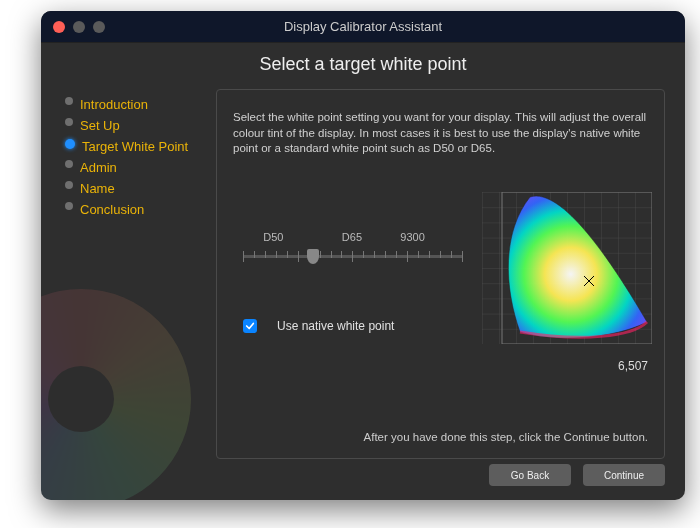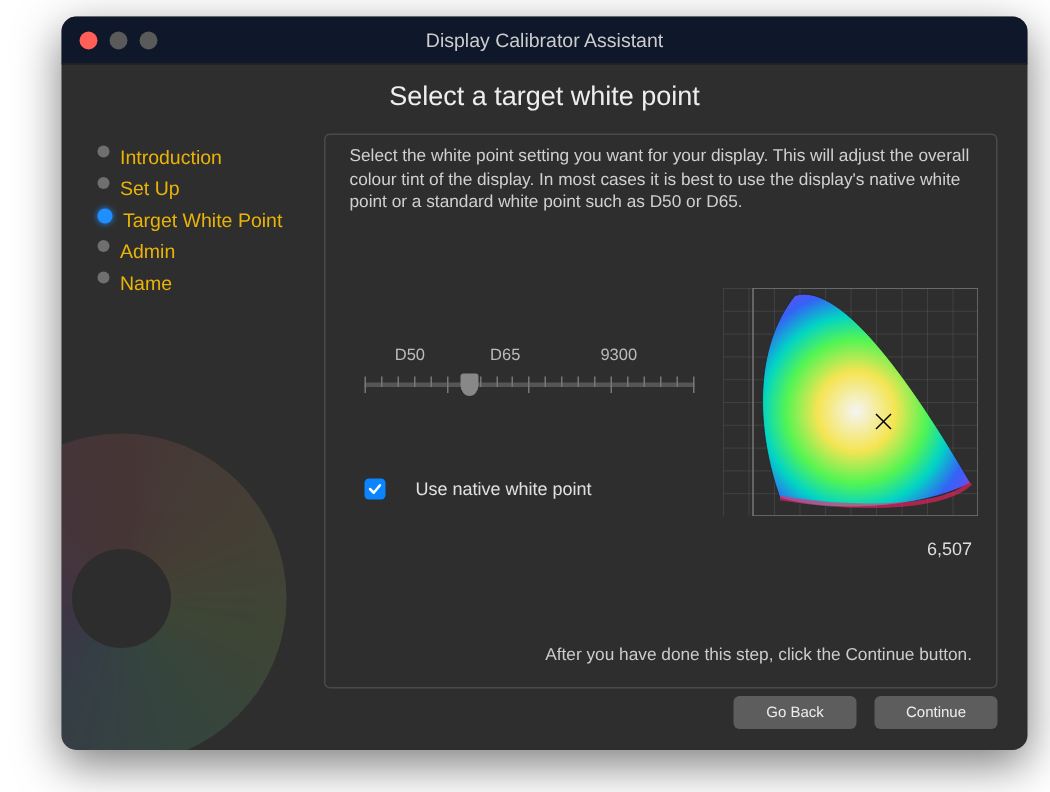--- a/index.html
+++ b/index.html
@@ -95,41 +95,41 @@
   }
   .color-wheel::after {
     content:""; position:absolute; inset:35%;
     background:#2e2e2e; border-radius:50%;
   }
   .content-pane {
     flex: 1;
     border: 1px solid #4a4a4a;
     border-radius: 4px;
     margin-right: 20px;
-    padding: 7px 16px;
+    padding: 20px 16px;
     background: #2e2e2e;
     position: relative;
     font-size: 11.5px;
     color: #d0d0d0;
     line-height: 1.35;
     z-index: 2;
   }
   .slider-area {
     position: absolute;
     left: 26px;
     top: 140px;
     width: 220px;
   }
   .slider-labels-top, .slider-labels-bottom {
     display: flex;
     font-size: 11px;
     color: #bbb;
   }
   .slider-labels-top span:nth-child(1){ flex:1.2; text-align:center; }
-  .slider-labels-top span:nth-child(2){ flex:1; text-align:center; padding-left:8px;}
+  .slider-labels-top span:nth-child(2){ flex:1; text-align:right; padding-left:8px;}
   .slider-labels-top span:nth-child(3){ flex:2; text-align:center; }
   .slider-track {
     height: 3px;
     background: #555;
     margin: 10px 0 6px;
     position: relative;
   }
   .slider-tick-row {
     position: absolute; top:-4px; left:0; right:0; height:11px;
     display:flex; justify-content:space-between;
@@ -231,20 +231,24 @@
         <span class="sidebar-bullet"></span>
         <span>Target White Point</span>
       </div>
       <div class="sidebar-item">
         <span class="sidebar-bullet"></span>
         <span>Admin</span>
       </div>
       <div class="sidebar-item">
         <span class="sidebar-bullet"></span>
         <span>Name</span>
+      </div>
+      <div class="sidebar-item">
+        <span class="sidebar-bullet"></span>
+        <span>Conclusion</span>
       </div>
     </div>
 
     <div class="content-pane">
       <div>Select the white point setting you want for your display. This will adjust the overall colour tint of the display. In most cases it is best to use the display's native white point or a standard white point such as D50 or D65.</div>
 
       <div class="slider-area">
         <div class="slider-labels-top">
           <span>D50</span>
           <span>D65</span>

